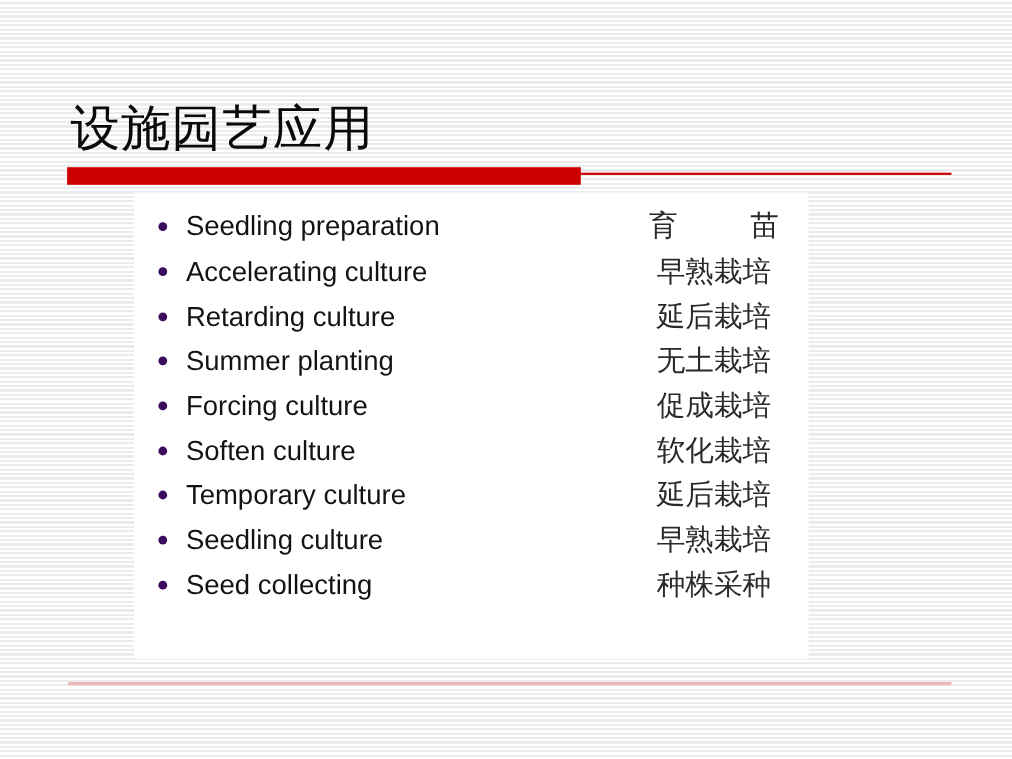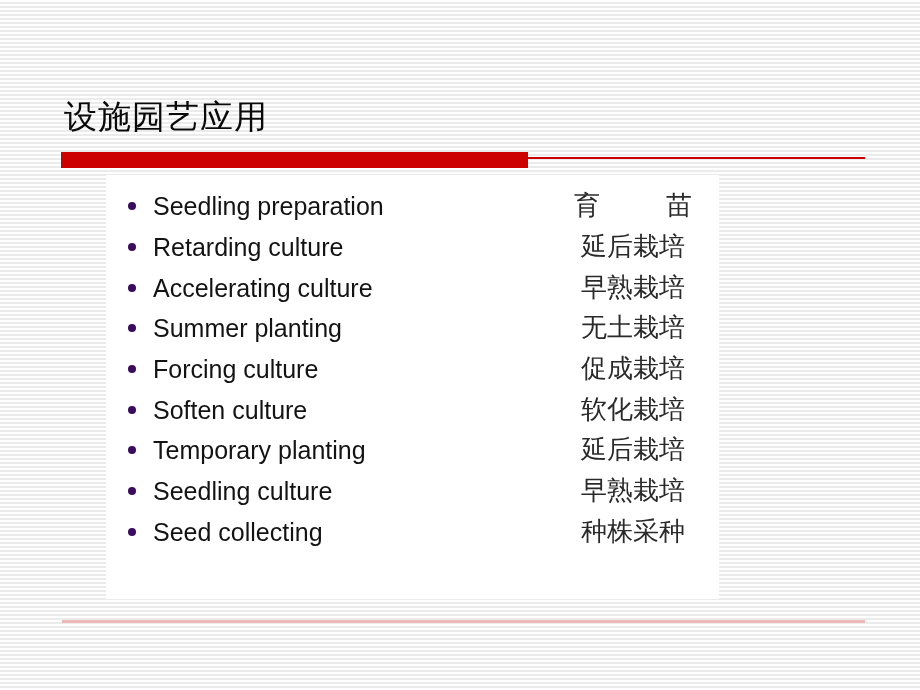--- a/index.html
+++ b/index.html
@@ -27,21 +27,21 @@
     );
     overflow: hidden;
   }
 
   
   #slide-title {
     position: absolute;
     left: 64px;
     top: 92px;
     font-family: Liberation Serif, serif;
-    font-size: 33px;
+    font-size: 45px;
     line-height: 50px;
     color: #0a0a0a;
     letter-spacing: 1px;
     white-space: nowrap;
   }
 
   
   #title-rule-thin {
     position: absolute;
     left: 62px;
@@ -55,21 +55,21 @@
     left: 61px;
     top: 152px;
     width: 467px;
     height: 16px;
     background: #cc0000;
   }
 
   
   #content-panel {
     position: absolute;
-    left: 106px;
+    left: 122px;
     top: 175px;
     width: 613px;
     height: 424px;
     background: #ffffff;
   }
 
   
   #bullet-list {
     position: absolute;
     left: 0;
@@ -148,46 +148,46 @@
         <li class="bullet-row">
           <span class="bullet-dot"></span>
           <span class="bullet-en">Seedling preparation</span>
           <span class="bullet-zh spread">
             <span>育</span>
             <span>苗</span>
           </span>
         </li>
         <li class="bullet-row">
           <span class="bullet-dot"></span>
+          <span class="bullet-en">Accelerating culture</span>
+          <span class="bullet-zh">早熟栽培</span>
+        </li>
+        <li class="bullet-row">
+          <span class="bullet-dot"></span>
           <span class="bullet-en">Retarding culture</span>
           <span class="bullet-zh">延后栽培</span>
         </li>
         <li class="bullet-row">
           <span class="bullet-dot"></span>
-          <span class="bullet-en">Accelerating culture</span>
-          <span class="bullet-zh">早熟栽培</span>
-        </li>
-        <li class="bullet-row">
-          <span class="bullet-dot"></span>
           <span class="bullet-en">Summer planting</span>
           <span class="bullet-zh">无土栽培</span>
         </li>
         <li class="bullet-row">
           <span class="bullet-dot"></span>
           <span class="bullet-en">Forcing culture</span>
           <span class="bullet-zh">促成栽培</span>
         </li>
         <li class="bullet-row">
           <span class="bullet-dot"></span>
           <span class="bullet-en">Soften culture</span>
           <span class="bullet-zh">软化栽培</span>
         </li>
         <li class="bullet-row">
           <span class="bullet-dot"></span>
-          <span class="bullet-en">Temporary planting</span>
+          <span class="bullet-en">Temporary culture</span>
           <span class="bullet-zh">延后栽培</span>
         </li>
         <li class="bullet-row">
           <span class="bullet-dot"></span>
           <span class="bullet-en">Seedling culture</span>
           <span class="bullet-zh">早熟栽培</span>
         </li>
         <li class="bullet-row">
           <span class="bullet-dot"></span>
           <span class="bullet-en">Seed collecting</span>

